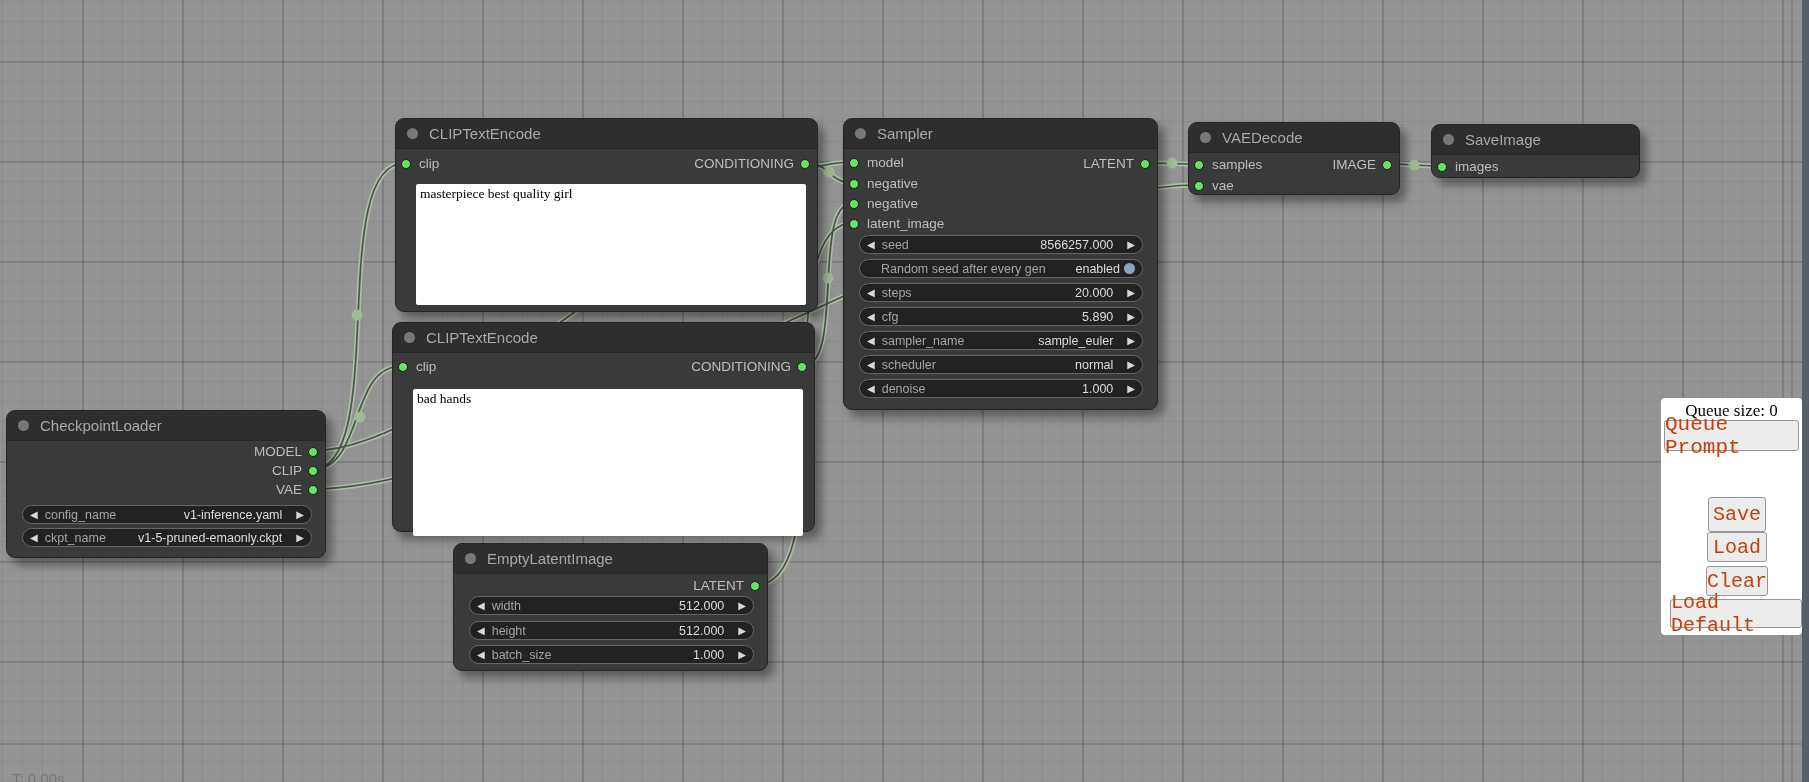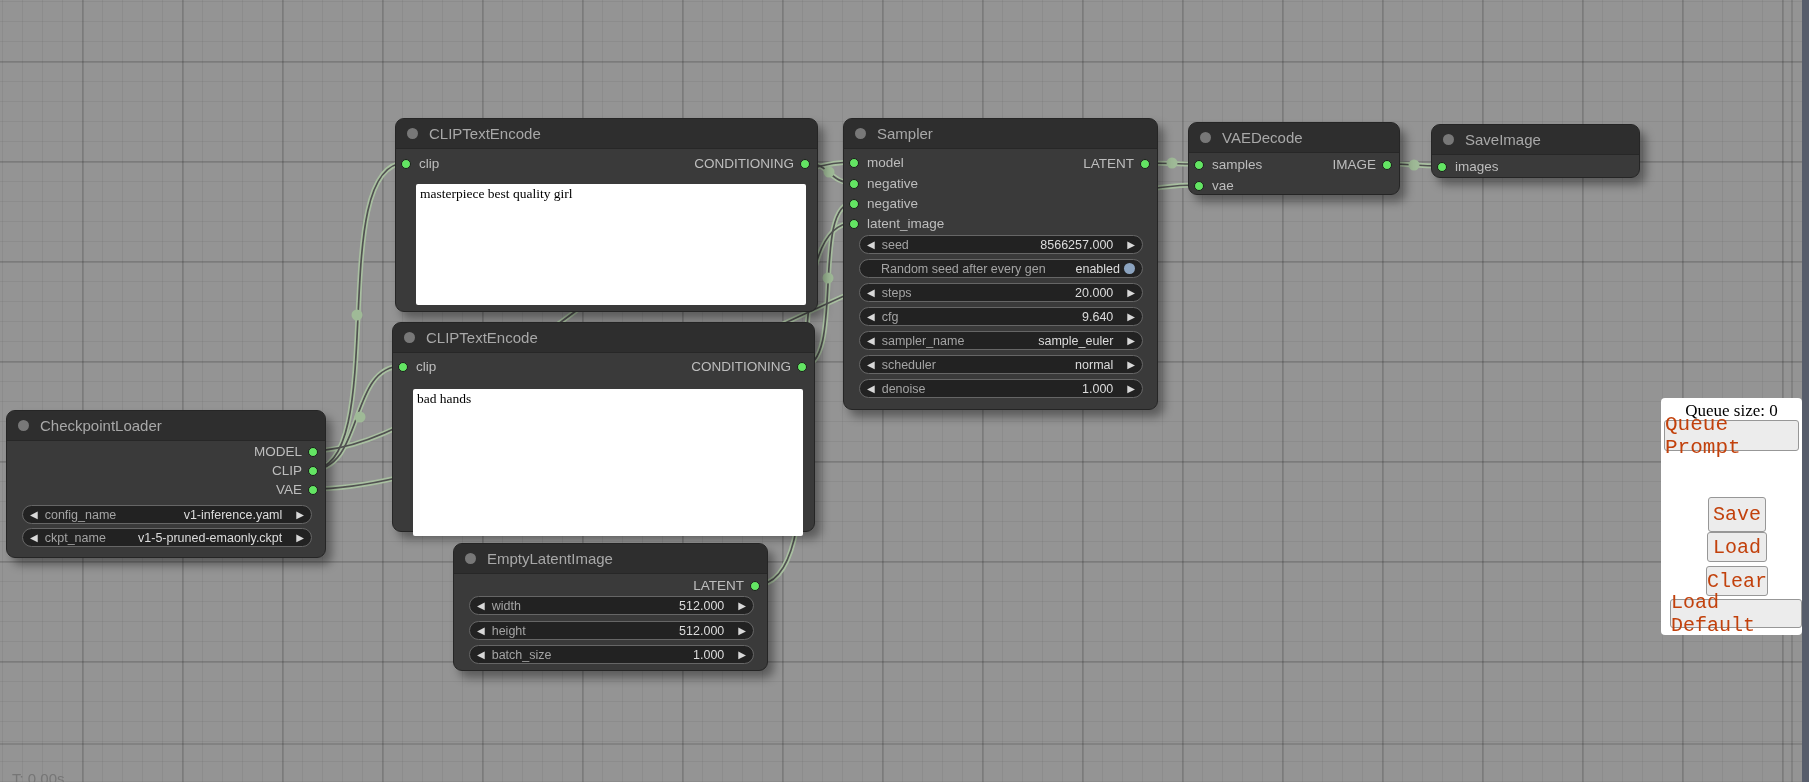--- a/index.html
+++ b/index.html
@@ -230,21 +230,21 @@
   </div>
   <div class="widget" style="left:15px;top:164px;width:284px;">
     <span class="warrow">◀</span>
     <span class="wlabel">steps</span>
     <span class="wvalue">20.000</span>
     <span class="warrow">▶</span>
   </div>
   <div class="widget" style="left:15px;top:188px;width:284px;">
     <span class="warrow">◀</span>
     <span class="wlabel">cfg</span>
-    <span class="wvalue">9.640</span>
+    <span class="wvalue">5.890</span>
     <span class="warrow">▶</span>
   </div>
   <div class="widget" style="left:15px;top:212px;width:284px;">
     <span class="warrow">◀</span>
     <span class="wlabel">sampler_name</span>
     <span class="wvalue">sample_euler</span>
     <span class="warrow">▶</span>
   </div>
   <div class="widget" style="left:15px;top:236px;width:284px;">
     <span class="warrow">◀</span>

